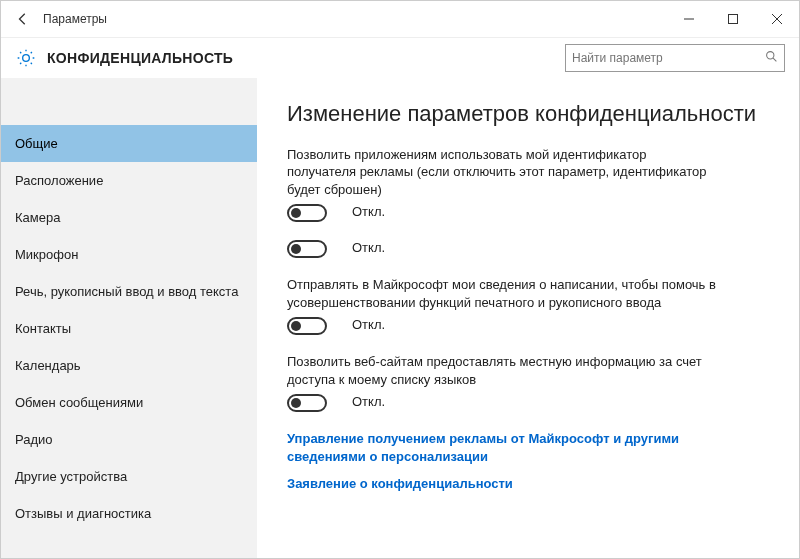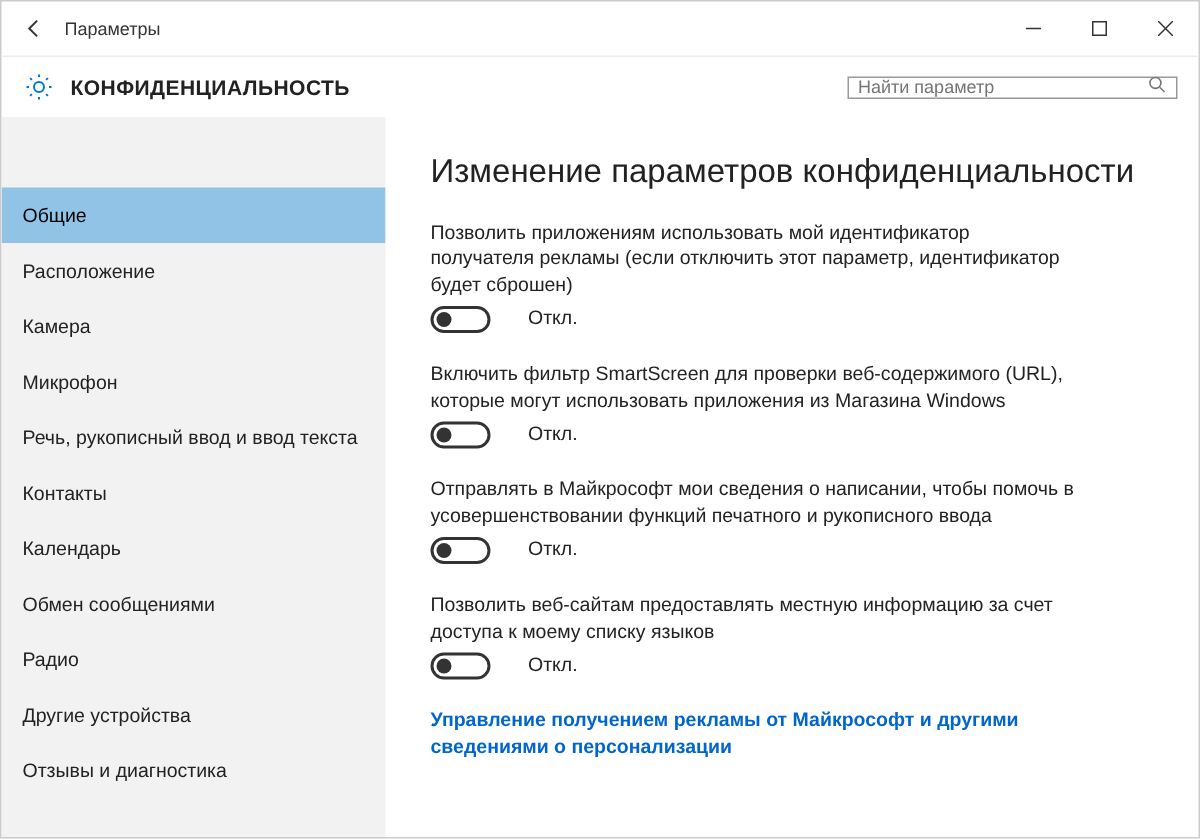--- a/index.html
+++ b/index.html
@@ -50,21 +50,21 @@
     display: flex; align-items: center; justify-content: center;
   }
   .pagetitle {
     font-size: 14px;
     font-weight: 600;
     letter-spacing: 0.3px;
   }
   .headerrow .spacer { flex: 1; }
   .searchbox {
     width: 220px;
-    height: 15px;
+    height: 28px;
     border: 1px solid #999;
     display: flex;
     align-items: center;
     padding: 0 6px;
     color: #777;
     font-size: 12px;
     background: #fff;
   }
   .searchbox input {
     border: none; outline: none;
@@ -221,21 +221,20 @@
         <div class="setting">
           <div class="desc">Позволить приложениям использовать мой идентификатор получателя рекламы (если отключить этот параметр, идентификатор будет сброшен)</div>
           <div class="togglerow">
             <div class="toggle">
               <div class="knob"></div>
             </div>
             <div class="togglelabel">Откл.</div>
           </div>
         </div>
         <div class="setting">
-          <div class="desc">Включить фильтр SmartScreen для проверки веб-содержимого (URL), которые могут использовать приложения из Магазина Windows</div>
           <div class="togglerow">
             <div class="toggle">
               <div class="knob"></div>
             </div>
             <div class="togglelabel">Откл.</div>
           </div>
         </div>
         <div class="setting">
           <div class="desc">Отправлять в Майкрософт мои сведения о написании, чтобы помочь в усовершенствовании функций печатного и рукописного ввода</div>
           <div class="togglerow">
@@ -250,15 +249,16 @@
           <div class="togglerow">
             <div class="toggle">
               <div class="knob"></div>
             </div>
             <div class="togglelabel">Откл.</div>
           </div>
         </div>
       </div>
     <div id="links">
         <div class="link">Управление получением рекламы от Майкрософт и другими сведениями о персонализации</div>
+        <div class="link">Заявление о конфиденциальности</div>
       </div>
   </div>
 </div>
 
 </body></html>

